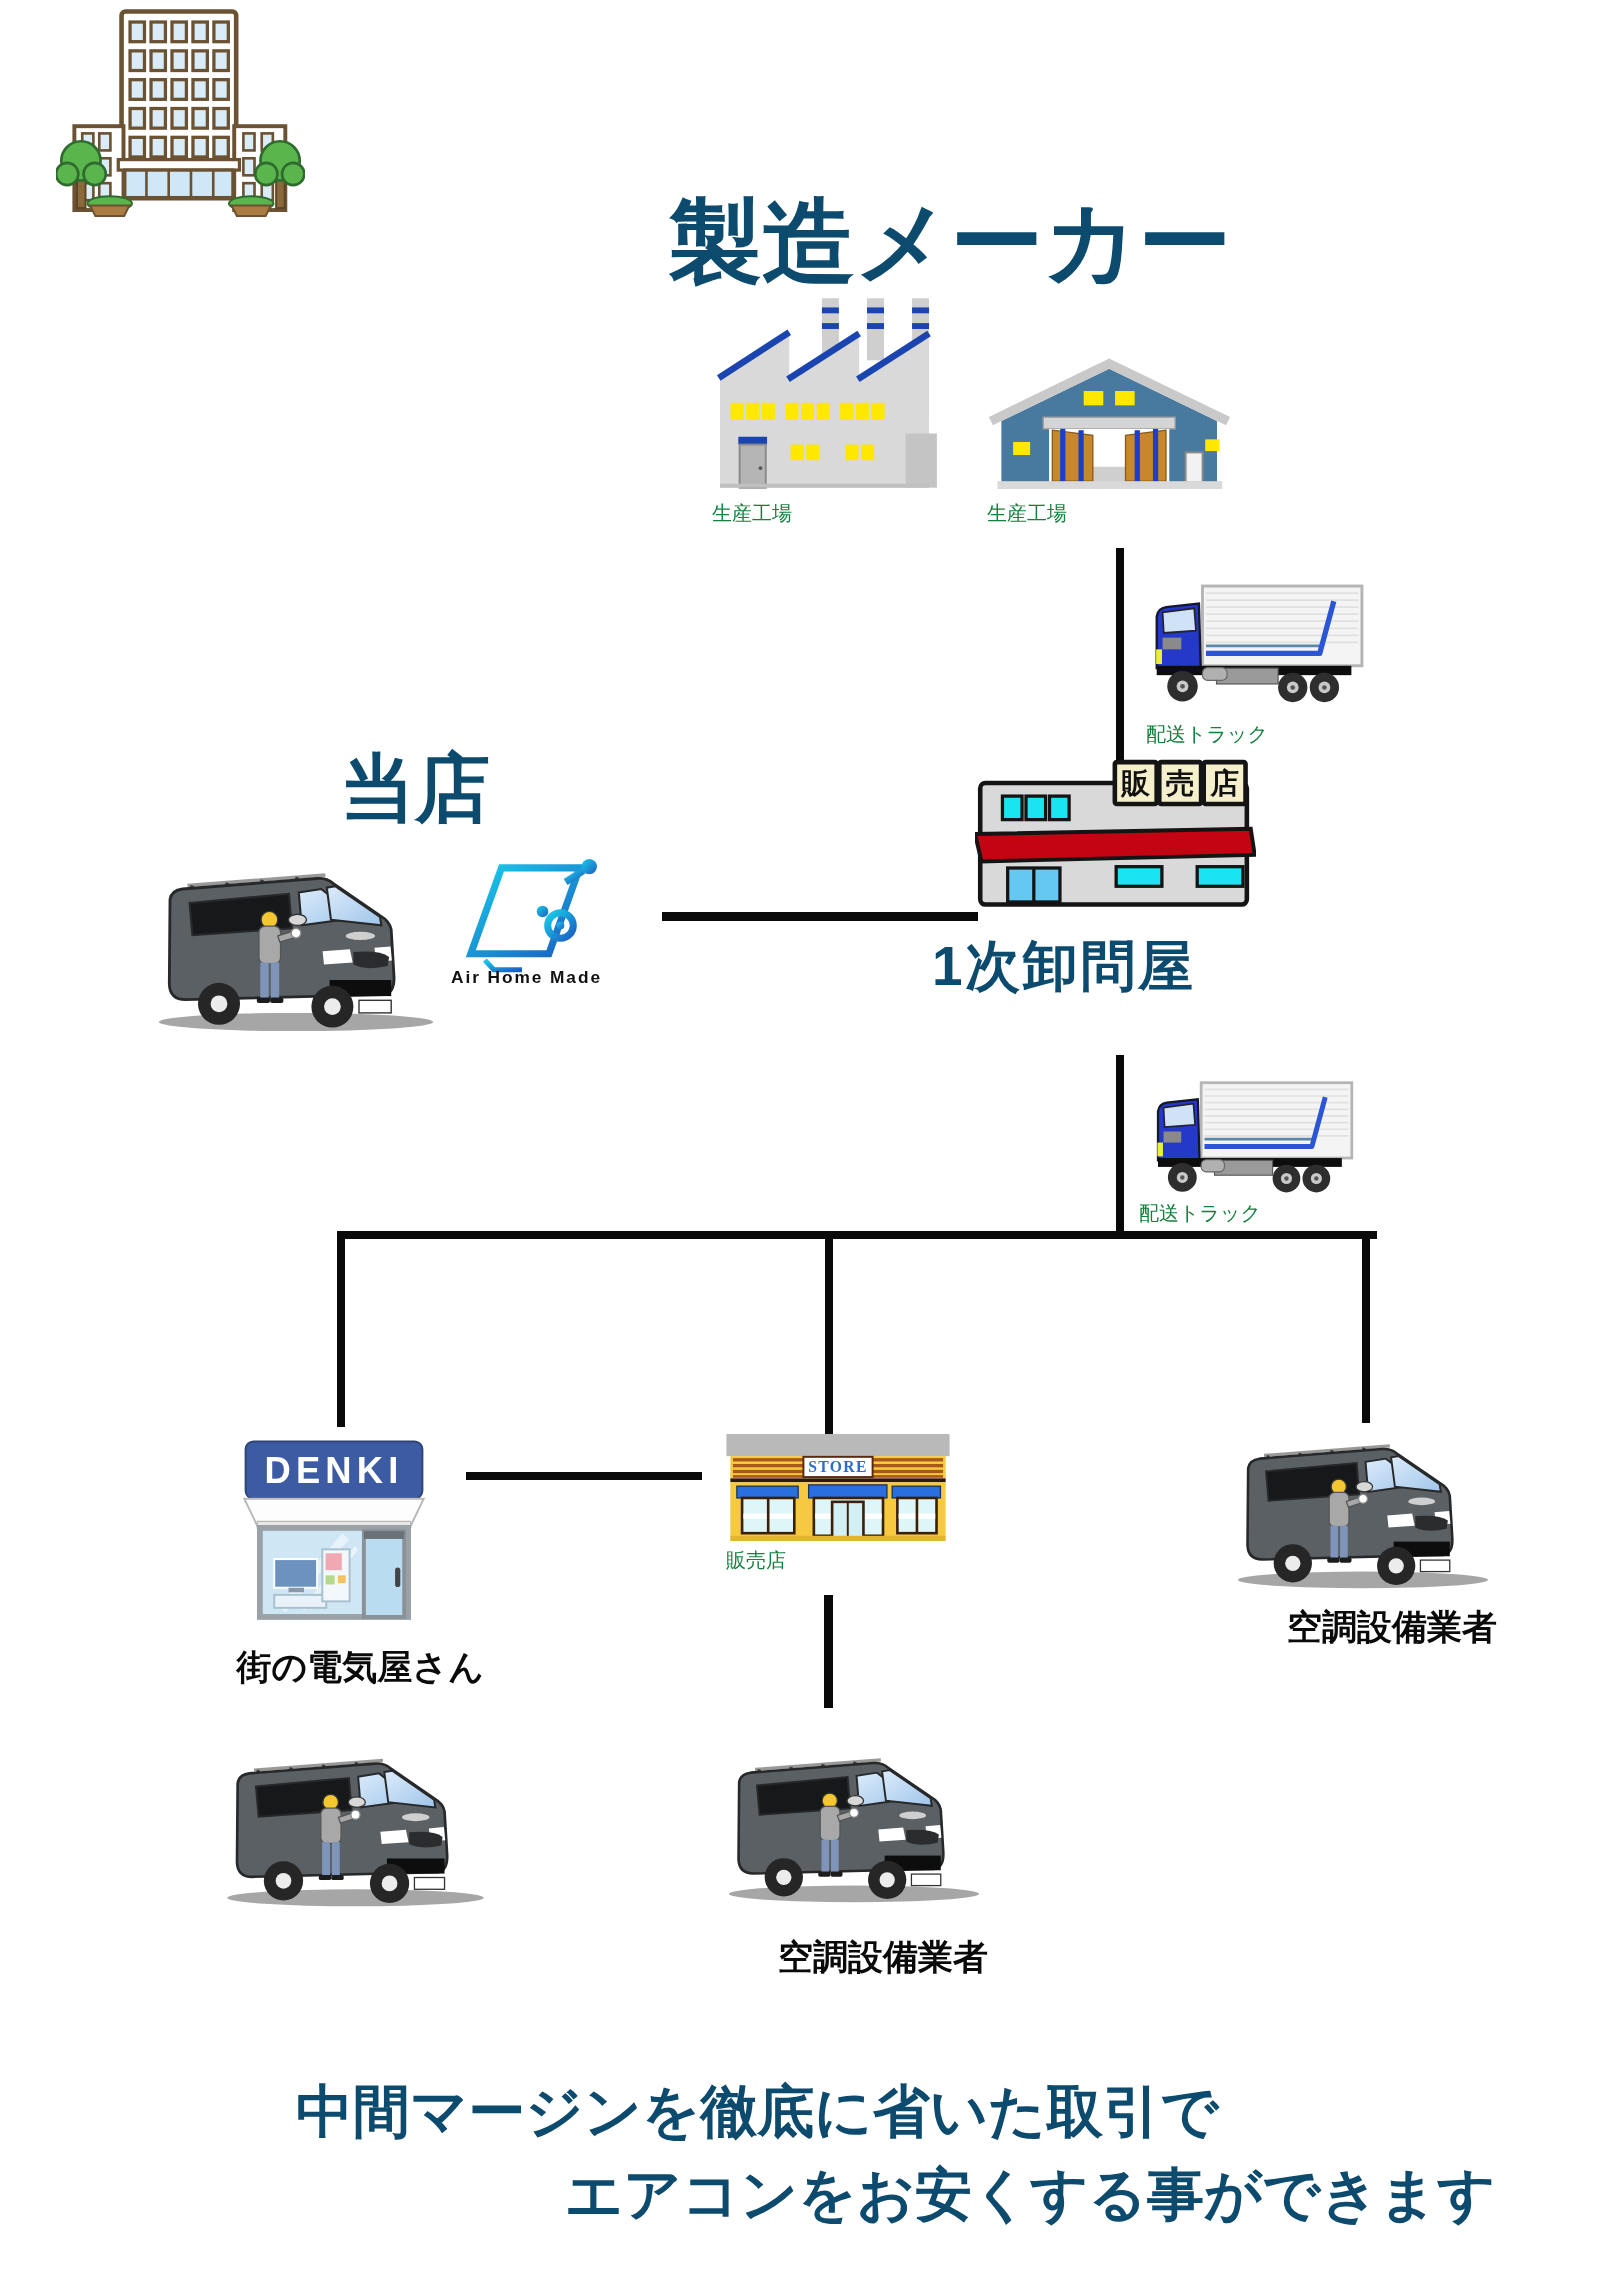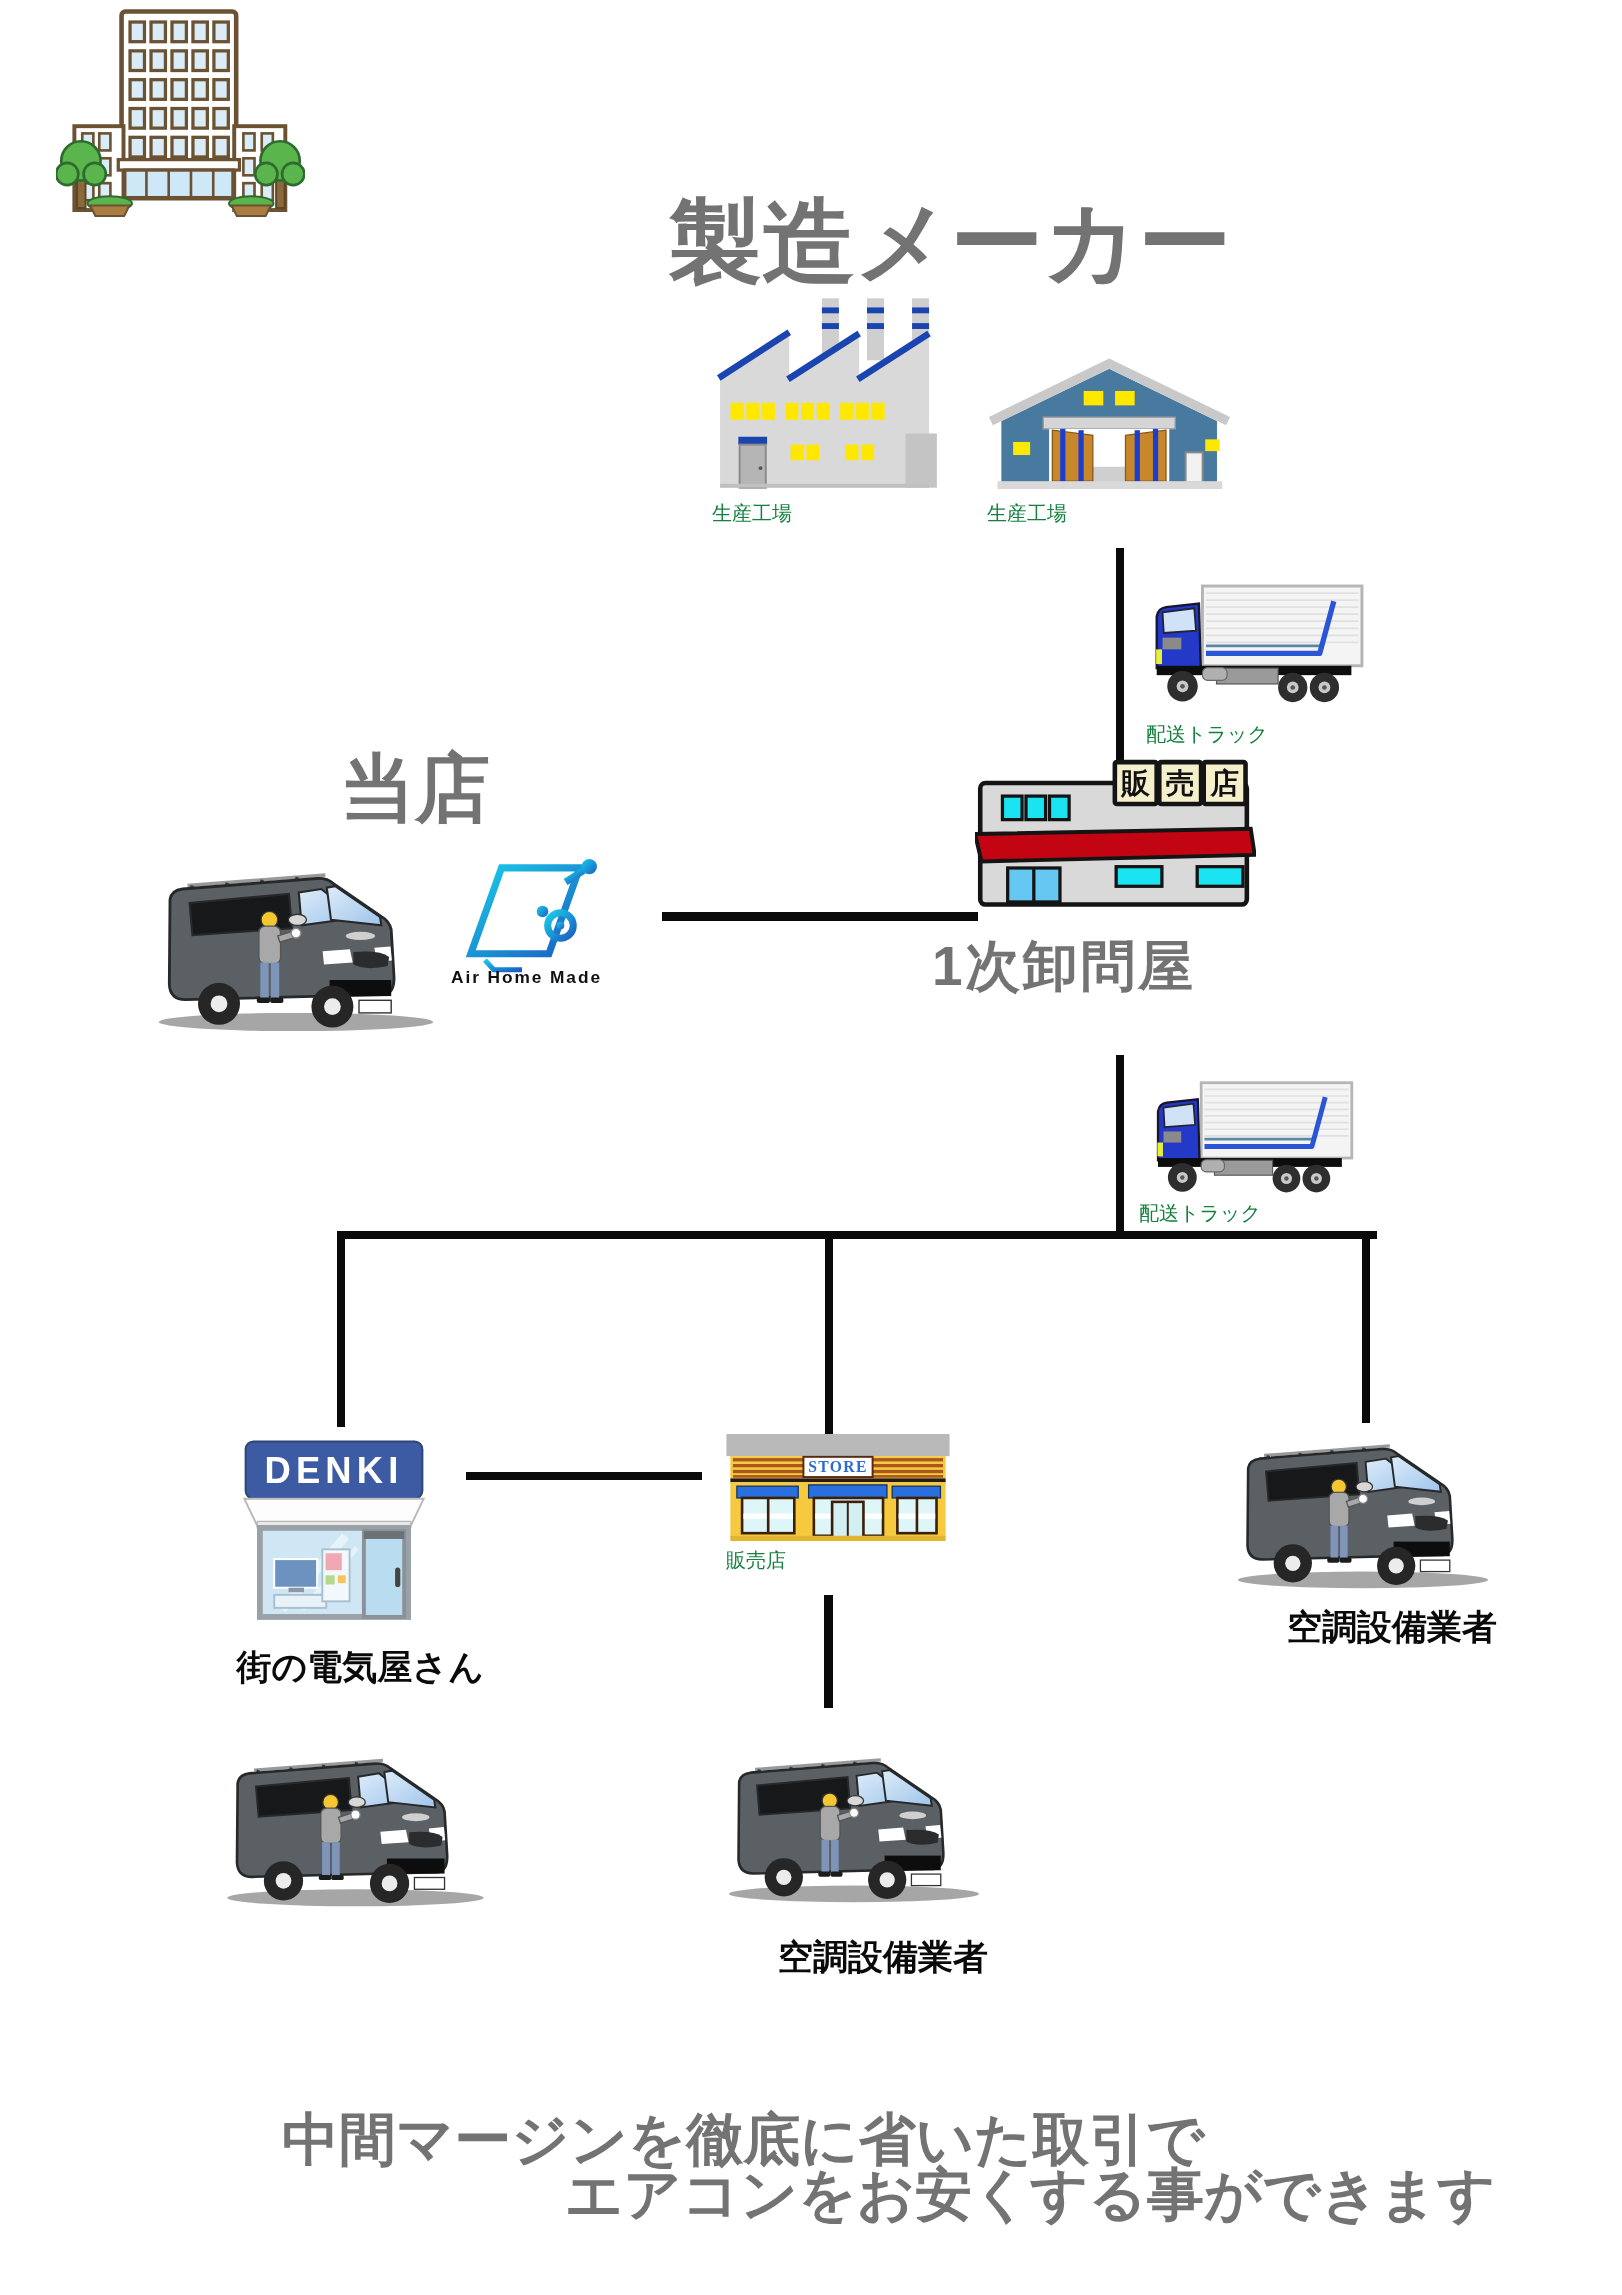--- a/index.html
+++ b/index.html
@@ -2,21 +2,21 @@
 <html style="font-size:10.5px"><head>
 <meta charset="utf-8">
 <style>
   html,body{margin:0;padding:0;background:#888;}
   #canvas{
     position:relative;width:1623px;height:2295px;background:#ffffff;
     overflow:hidden;font-family:"Liberation Sans","DejaVu Sans",sans-serif;color:#0a0a0a;
   }
   .abs{position:absolute;}
   .line{position:absolute;background:#0a0a0a;}
-  .jp-title{font-weight:bold;color:#737373;line-height:1.1;white-space:nowrap;}
+  .jp-title{font-weight:bold;color:#0c4a6e;line-height:1.1;white-space:nowrap;}
   .icon-label{position:absolute;text-align:left;font-size:20px;color:#15803d;white-space:nowrap;}
   .big-label{position:absolute;text-align:right;font-weight:bold;white-space:nowrap;}
   svg{display:block;}
 </style>
 </head>
 <body>
 
 <svg width="0" height="0" style="position:absolute">
   <defs>
     <linearGradient id="glass" x1="0" y1="0" x2="1" y2="1">
@@ -373,17 +373,17 @@
 
   <svg class="abs" style="left:218px;top:1734px" width="275" height="177" viewBox="0 0 420 270">
       <use href="#sym-van"></use>
     </svg>
 
   <svg class="abs" style="left:720px;top:1734px" width="268" height="173" viewBox="0 0 420 270">
       <use href="#sym-van"></use>
     </svg>
   <div class="big-label" style="left:720px;top:1934px;width:268px;font-size:35px;">空調設備業者</div>
 
-  <div class="abs jp-title" style="left:282px;top:2080px;font-size:57px;margin-top:28px;">中間マージンを徹底に省いた取引で</div>
+  <div class="abs jp-title" style="left:296px;top:2080px;font-size:57px;">中間マージンを徹底に省いた取引で</div>
   <div class="abs jp-title" style="left:523px;top:2163px;font-size:57px;margin-left:42px;">エアコンをお安くする事ができます</div>
 
 </div>
 
 
 </body></html>

